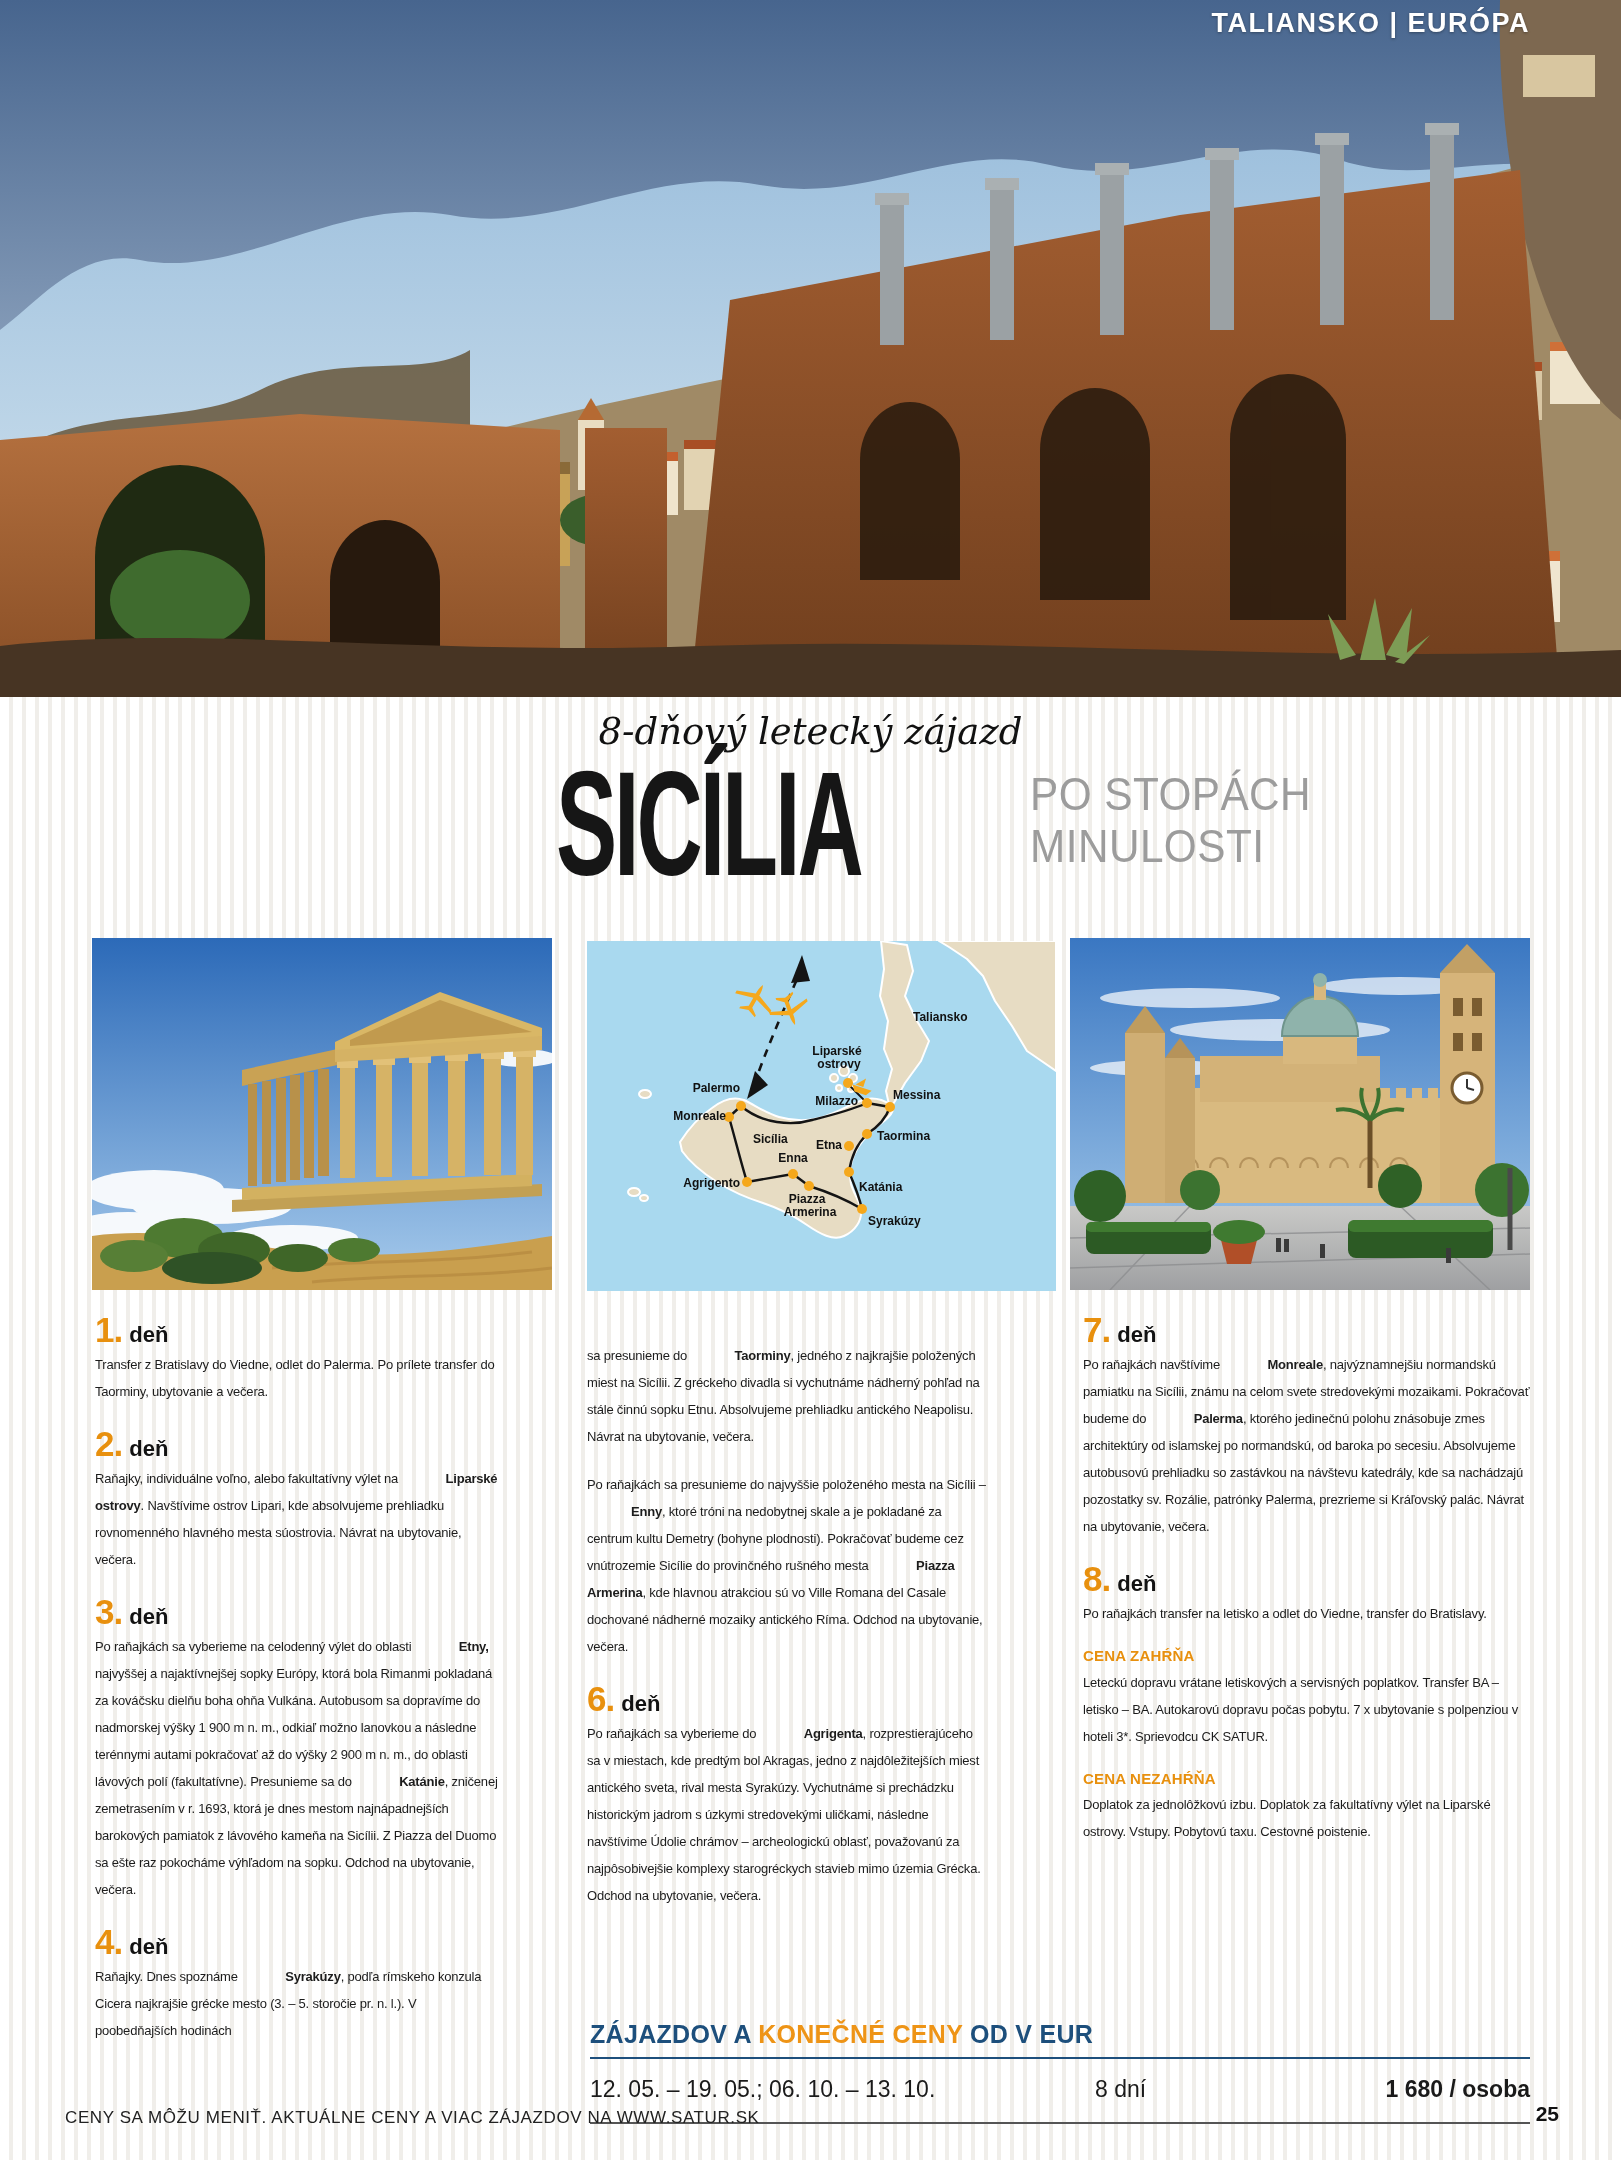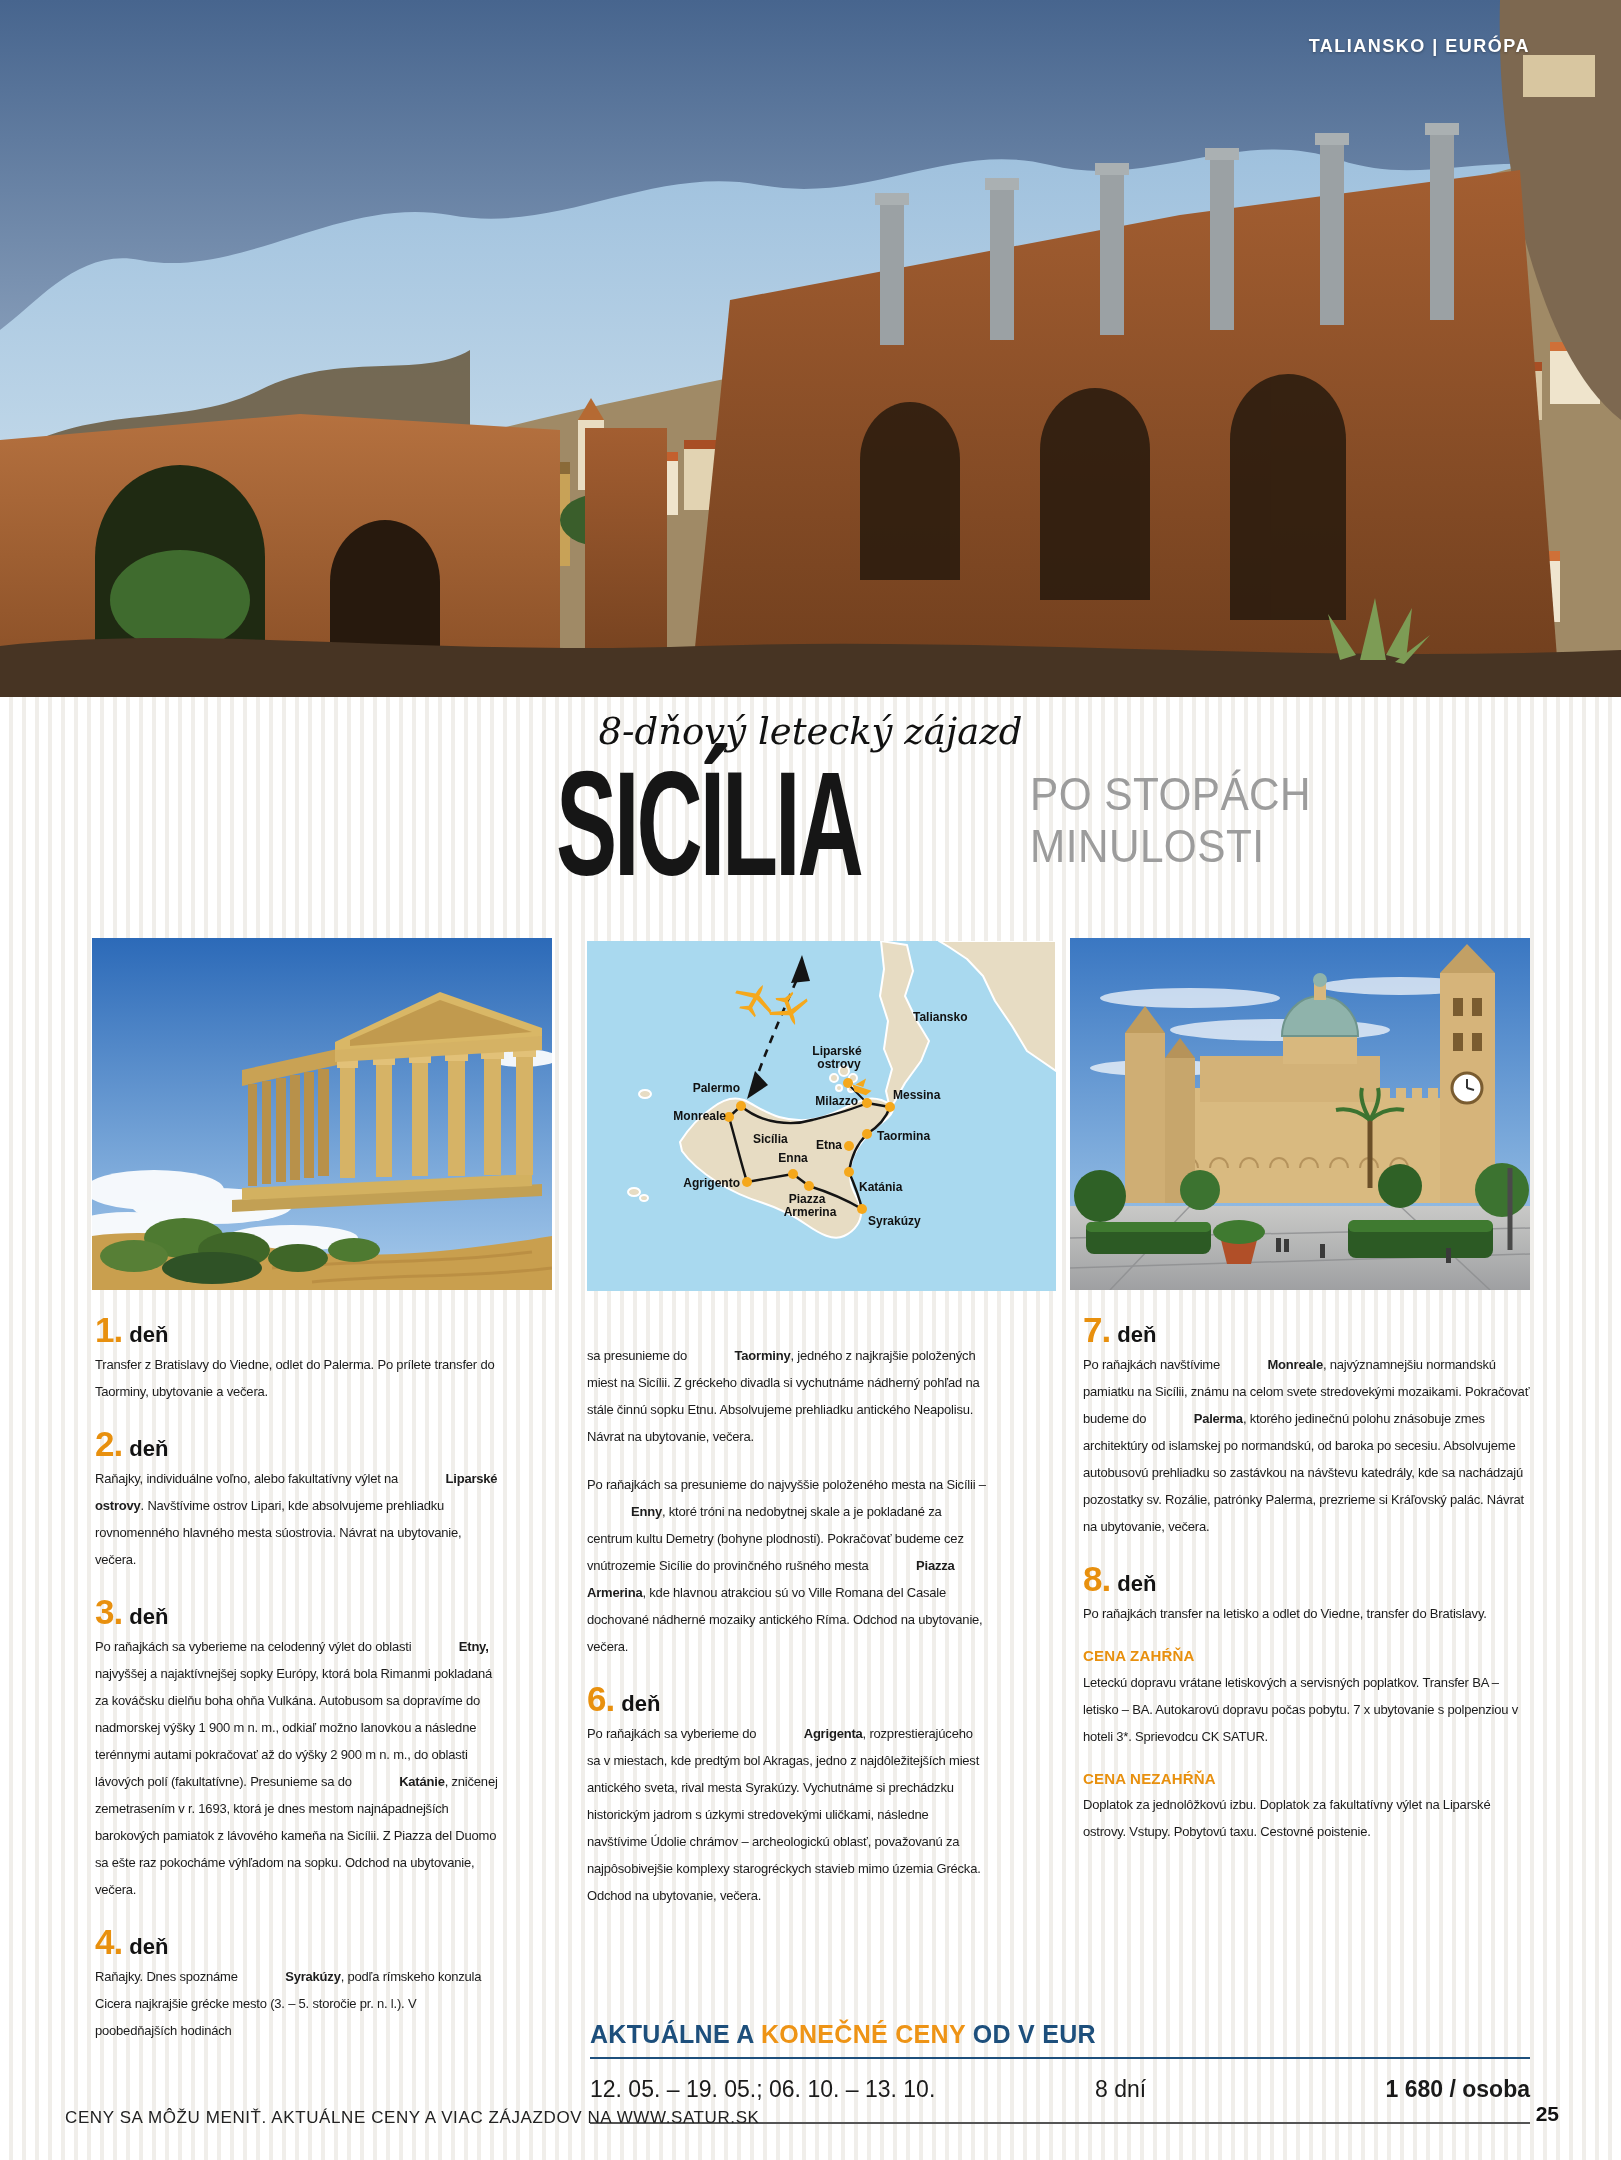--- a/index.html
+++ b/index.html
@@ -5,22 +5,22 @@
   html,body{margin:0;padding:0;background:#ffffff;}
   .page{
     position:relative;width:1621px;height:2160px;overflow:hidden;
     font-family:"Liberation Sans",sans-serif;color:#1c1c1c;
     background:repeating-linear-gradient(90deg,#ffffff 0px,#ffffff 9px,#f0eeea 9px,#f0eeea 13px);
   }
   
   .hero{position:absolute;left:0;top:0;width:1621px;height:697px;}
   .hero svg{display:block;width:100%;height:100%;}
   .region-label{
-    position:absolute;top:36px;right:91px;color:#ffffff;font-weight:bold;
-    font-size:18px;letter-spacing:1.5px;text-shadow:0 1px 3px rgba(0,0,0,.35);
+    position:absolute;top:8px;right:91px;color:#ffffff;font-weight:bold;
+    font-size:27px;letter-spacing:1.5px;text-shadow:0 1px 3px rgba(0,0,0,.35);
   }
   
   .subtitle{
     position:absolute;left:0;top:710px;width:100%;text-align:center;
     font-family:"DejaVu Serif",serif;font-style:italic;font-size:37px;color:#111;
   }
   .main-title{
     position:absolute;left:556px;top:750px;font-size:148px;line-height:1;
     font-weight:700;letter-spacing:-5px;color:#161616;
     transform:scaleX(.62);transform-origin:0 0;white-space:nowrap;
@@ -506,21 +506,21 @@
       <h4 class="cena">CENA ZAHŔŇA</h4>
       <p class="body-text"><span>Leteckú dopravu vrátane letiskových a servisných poplatkov. Transfer BA – letisko – BA. Autokarovú dopravu počas pobytu. 7 x ubytovanie s polpenziou v hoteli 3*. Sprievodcu CK SATUR.</span></p>
     </div>
     <div class="block">
       <h4 class="cena">CENA NEZAHŔŇA</h4>
       <p class="body-text"><span>Doplatok za jednolôžkovú izbu. Doplatok za fakultatívny výlet na Liparské ostrovy. Vstupy. Pobytovú taxu. Cestovné poistenie.</span></p>
     </div>
   </div>
 
   <section class="pricing">
-    <h4 class="pricing-title"><span class="navy">AKTUÁLNE A </span><span class="orange">KONEČNÉ CENY</span><span class="navy"> OD V EUR</span></h4>
+    <h4 class="pricing-title"><span class="navy">ZÁJAZDOV A </span><span class="orange">KONEČNÉ CENY</span><span class="navy"> OD V EUR</span></h4>
     <div class="pricing-row">
       <span class="dates">12. 05. – 19. 05.; 06. 10. – 13. 10.</span>
       <span class="duration">8 dní</span>
       <span class="price">1 680 / osoba</span>
     </div>
   </section>
 
   <div class="footer-note">CENY SA MÔŽU MENIŤ. AKTUÁLNE CENY A VIAC ZÁJAZDOV NA WWW.SATUR.SK</div>
   <div class="page-num">25</div>
 

